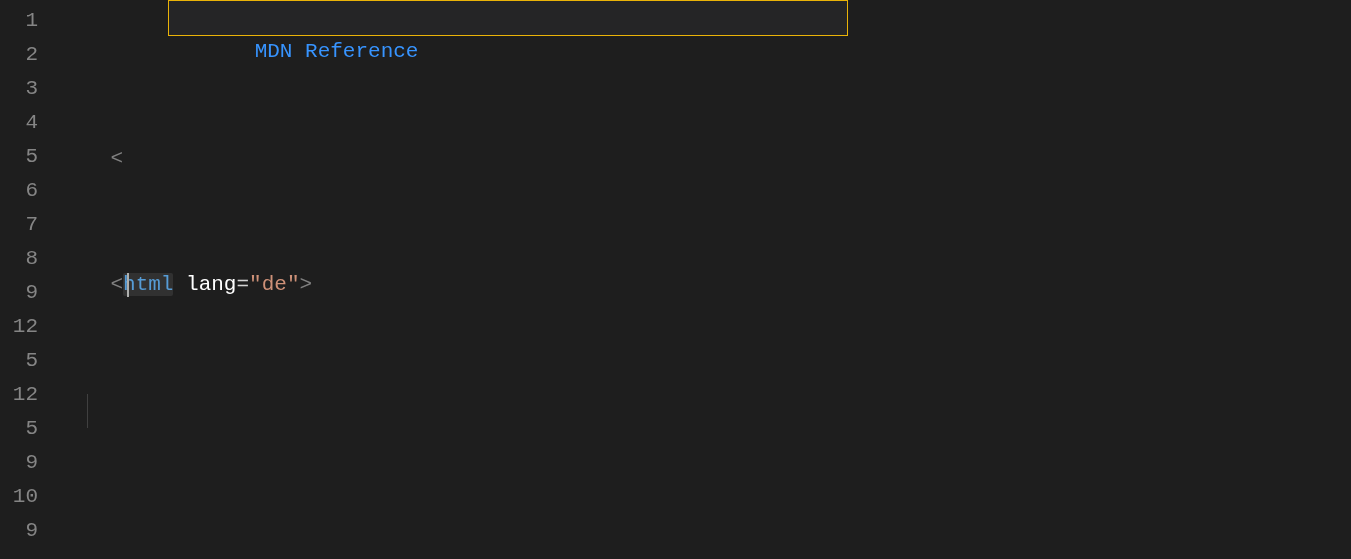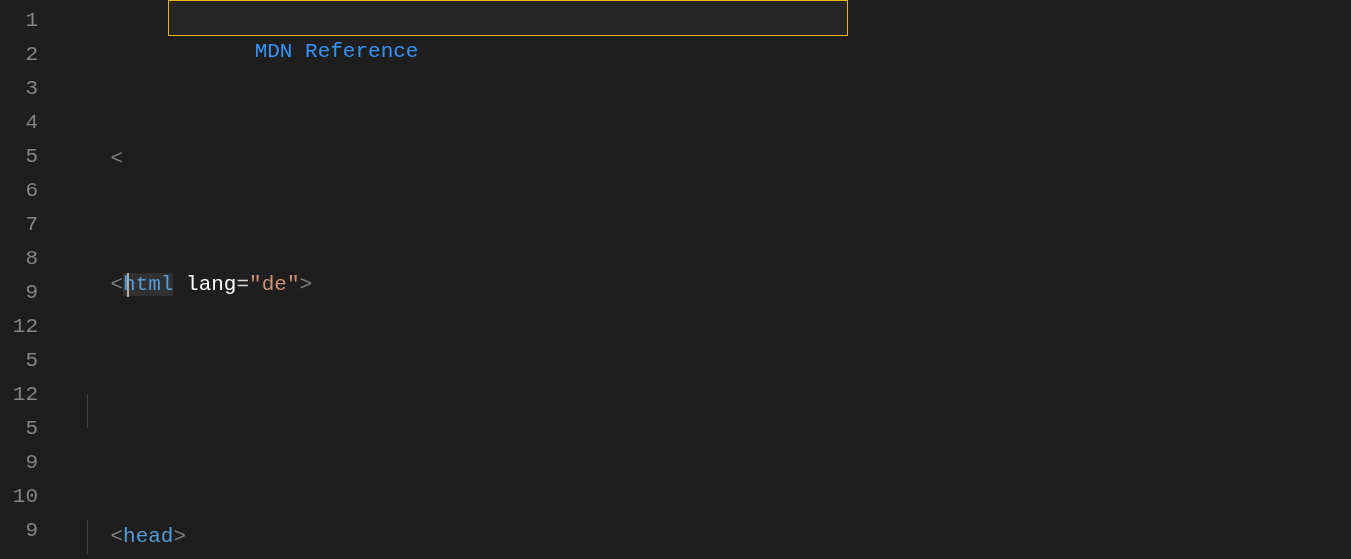--- a/index.html
+++ b/index.html
@@ -111,21 +111,20 @@
     
     <div class="line">    <span class="brk">&lt;</span></div>
 
     
     <div class="line">    <span class="brk">&lt;</span><span class="tag word-hl">html</span> <span class="attr">lang</span><span class="txt">=</span><span class="str">"de"</span><span class="brk">&gt;</span><span class="cursor" style="left:67px;"></span></div>
 
     
     <div class="line"><span class="indent-guide" style="left:27px;"></span></div>
 
     
-    <div class="line"><span class="indent-guide" style="left:27px;"></span>    <span class="brk">&lt;</span><span class="tag">head</span><span class="brk">&gt;</span></div>
 
     
     
 
     
     
 
     
     
 

